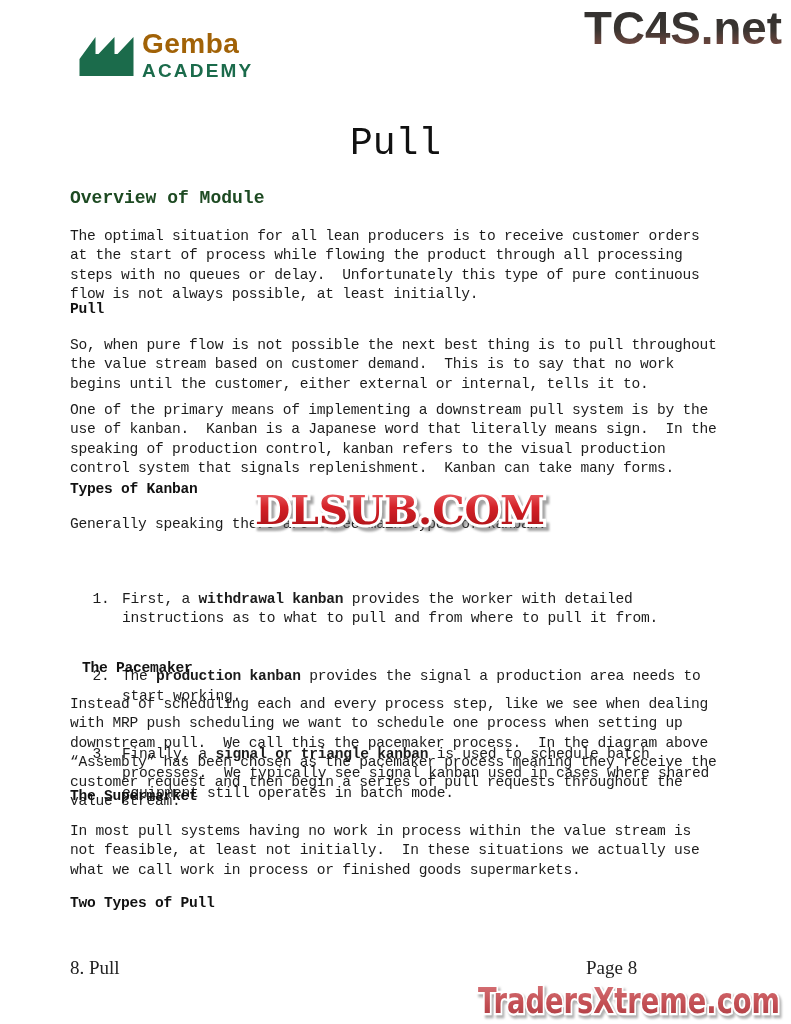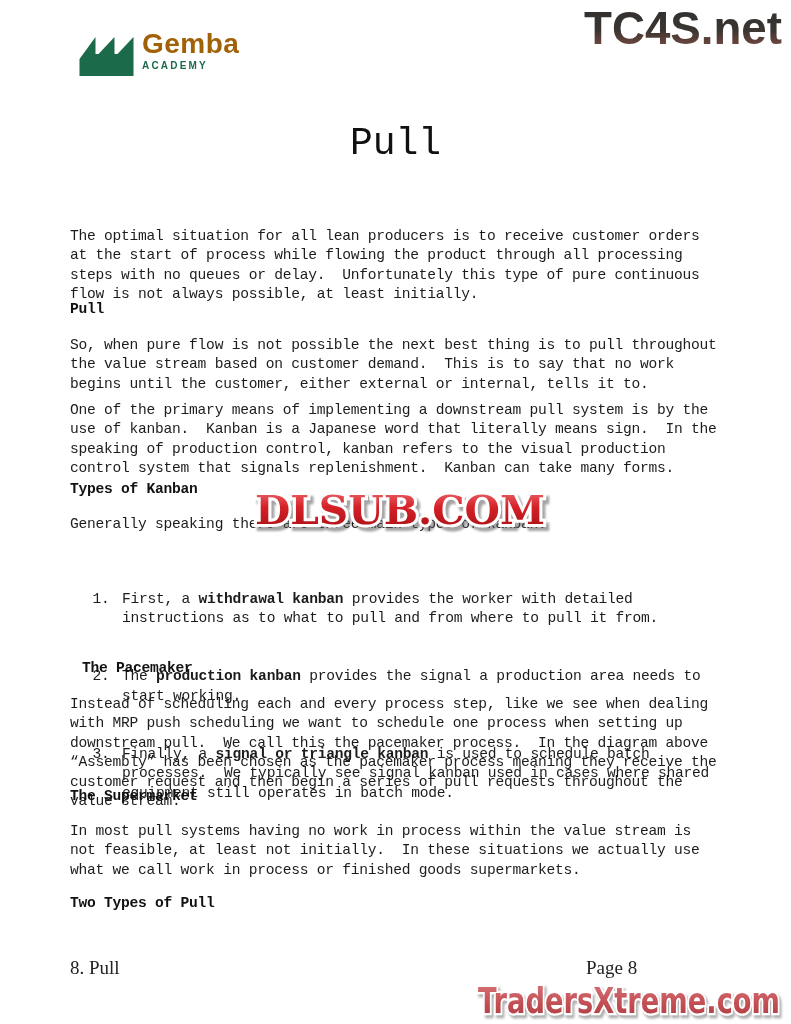--- a/index.html
+++ b/index.html
@@ -3,21 +3,21 @@
 <meta charset="utf-8">
 <style>
   html,body{margin:0;padding:0;background:#e8e8e8;}
   .page{position:relative;width:791px;height:1024px;background:#ffffff;overflow:hidden;
         font-family:"Liberation Sans",sans-serif;color:#1c1c1c;}
   
   .logo{position:absolute;left:78px;top:30px;display:flex;align-items:flex-start;gap:7px;}
   .logo svg{display:block;}
   .logo-text{display:flex;flex-direction:column;line-height:1;}
   .logo-brand{font-size:28px;font-weight:700;color:#a16207;letter-spacing:.5px;}
-  .logo-sub{font-size:10px;font-weight:700;color:#1b6b4b;letter-spacing:2.2px;margin-top:3px;}
+  .logo-sub{font-size:19px;font-weight:700;color:#1b6b4b;letter-spacing:2.2px;margin-top:3px;}
   
   .wm{position:absolute;pointer-events:none;}
   #wm-top{left:576px;top:0px;}
   #wm-top text{font-family:"Liberation Sans",sans-serif;font-size:47px;font-weight:700;}
   #wm-mid{left:248px;top:479px;filter:drop-shadow(3px 4px 1px rgba(90,90,90,.55));}
   #wm-mid text{font-family:"DejaVu Serif",serif;font-size:40px;font-weight:700;
                stroke:#ffffff;stroke-width:6px;paint-order:stroke;}
   #wm-bot{left:470px;top:971px;filter:drop-shadow(2px 3px 1px rgba(100,100,100,.5));}
   #wm-bot text{font-family:"DejaVu Sans",sans-serif;font-size:36px;font-weight:700;
                stroke:#ffffff;stroke-width:4.5px;paint-order:stroke;}
@@ -68,20 +68,21 @@
         <stop offset="0" stop-color="#2f2f2f"></stop>
         <stop offset="0.55" stop-color="#3a3531"></stop>
         <stop offset="1" stop-color="#8e5247"></stop>
       </linearGradient>
     </defs>
     <text x="8" y="44" textLength="198" lengthAdjust="spacingAndGlyphs" fill="url(#gradDark)">TC4S.net</text>
   </svg>
 
   <div class="content">
     <h1>Pull</h1>
+    <div class="h-green">Overview of Module</div>
     <p id="p-intro">The optimal situation for all lean producers is to receive customer orders at the start of process while flowing the product through all processing steps with no queues or delay.  Unfortunately this type of pure continuous flow is not always possible, at least initially.</p>
     <div class="h-black" id="h-pull">Pull</div>
     <p id="p-pull1">So, when pure flow is not possible the next best thing is to pull throughout the value stream based on customer demand.  This is to say that no work begins until the customer, either external or internal, tells it to.</p>
     <p id="p-pull2">One of the primary means of implementing a downstream pull system is by the use of kanban.  Kanban is a Japanese word that literally means sign.  In the speaking of production control, kanban refers to the visual production control system that signals replenishment.  Kanban can take many forms.</p>
     <div class="h-black" id="h-types">Types of Kanban</div>
     <p id="p-types">Generally speaking there are three main types of kanban:</p>
     <ol id="kanban-list">
       <li><span>First, a </span><b>withdrawal kanban</b><span> provides the worker with detailed instructions as to what to pull and from where to pull it from.</span></li>
       <li><span>The </span><b>production kanban</b><span> provides the signal a production area needs to start working.</span></li>
       <li><span>Finally, a </span><b>signal or triangle kanban</b><span> is used to schedule batch processes.  We typically see signal kanban used in cases where shared equipment still operates in batch mode.</span></li>

